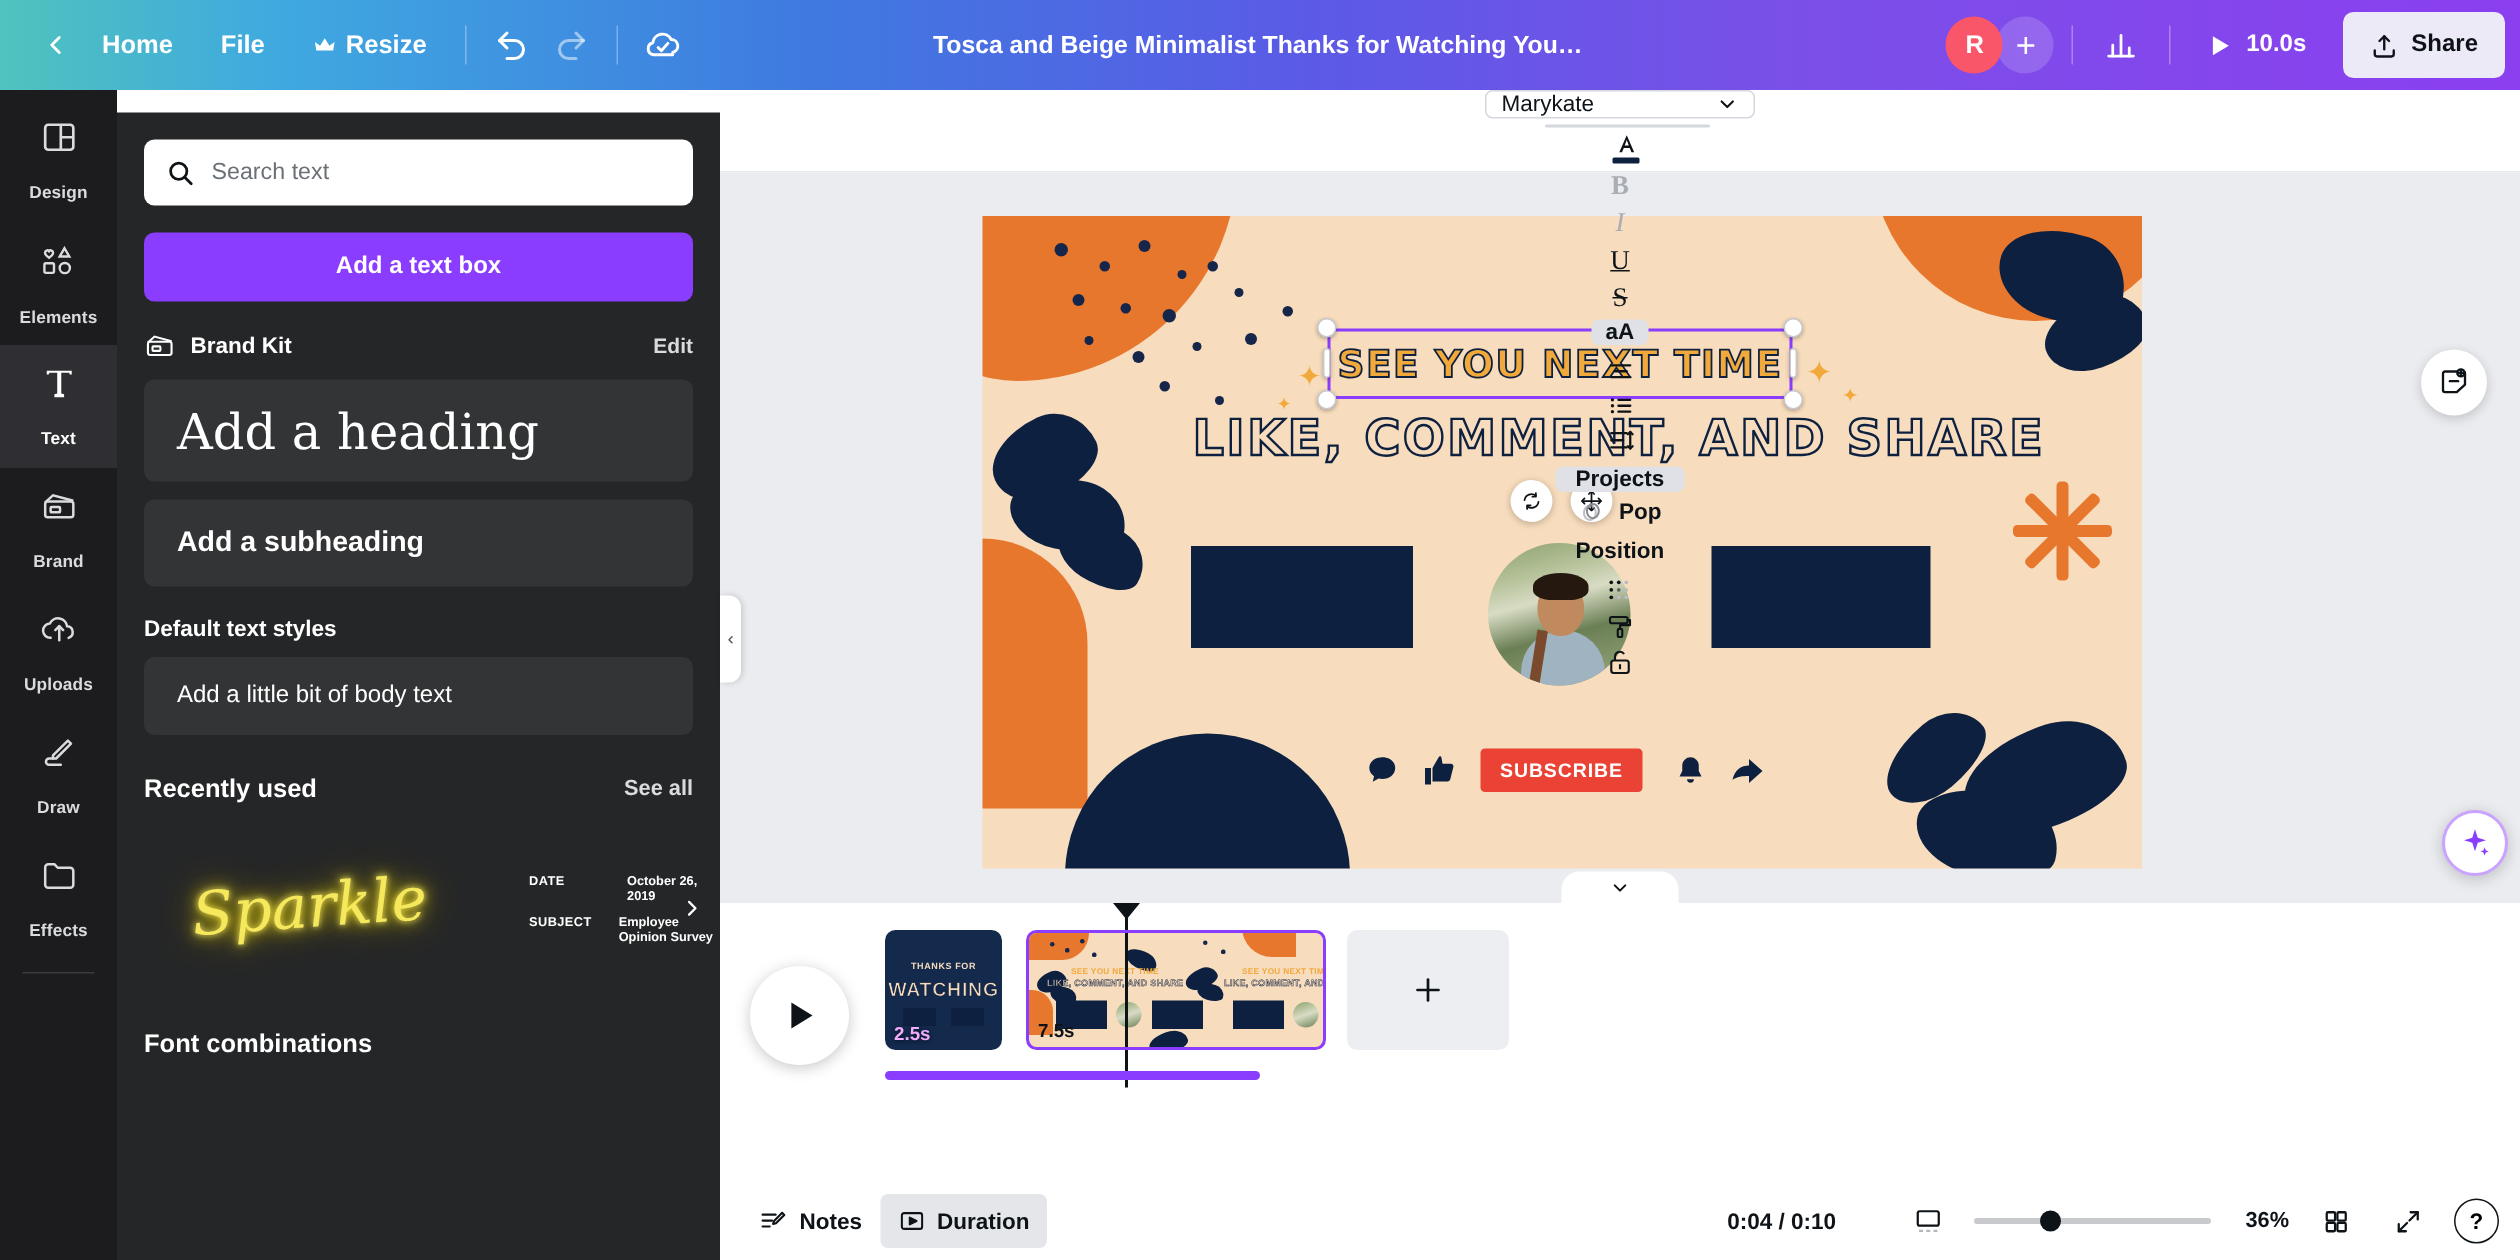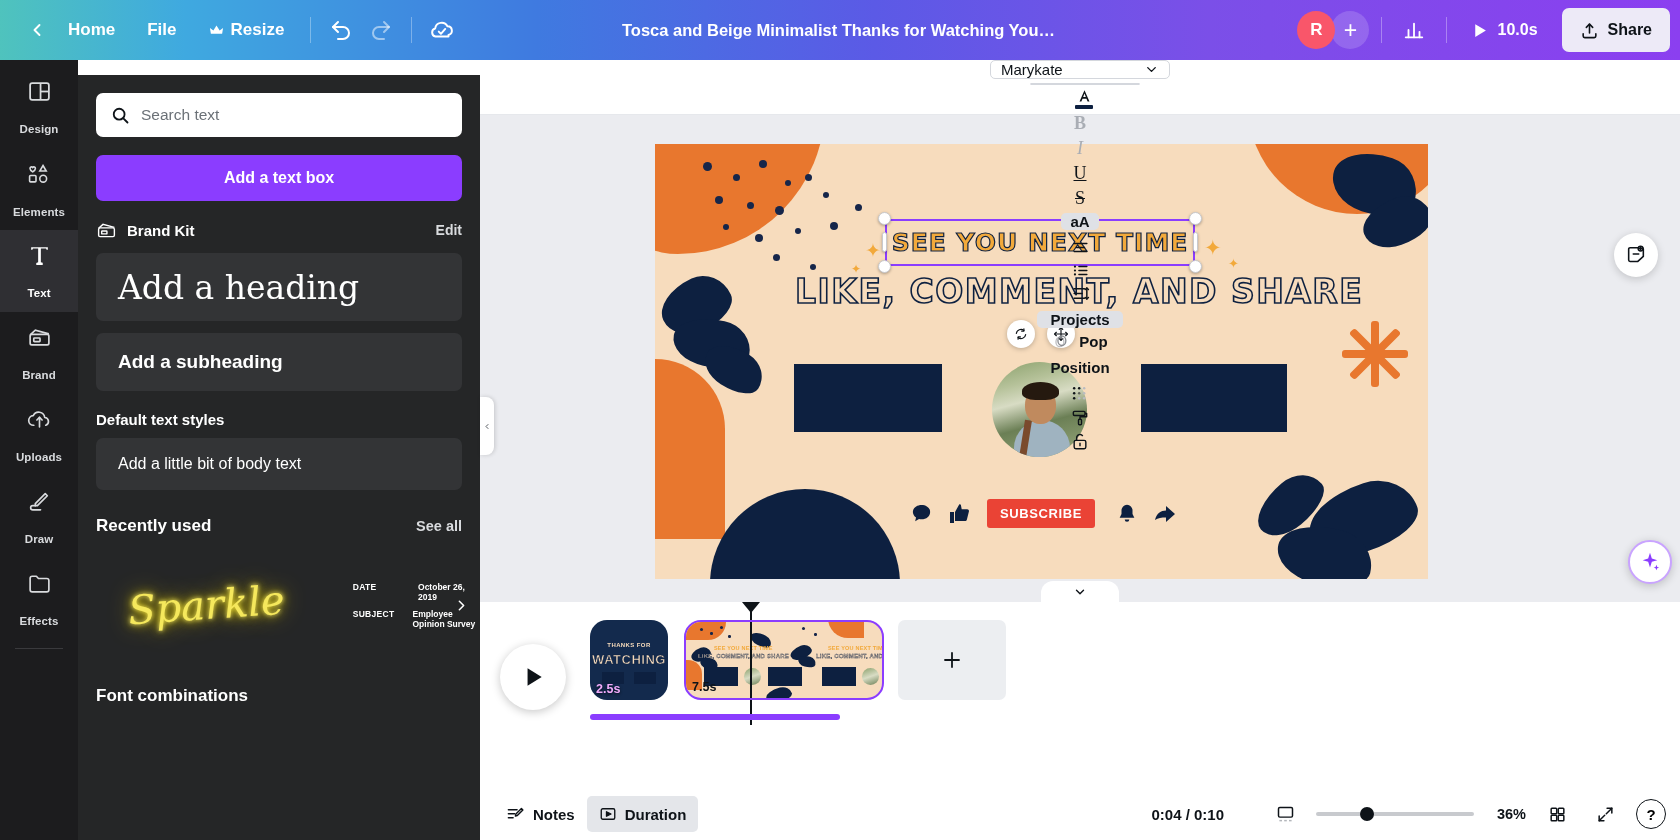--- a/index.html
+++ b/index.html
@@ -248,21 +248,21 @@
     border-left: 9px solid transparent; border-right: 9px solid transparent;
     border-top: 11px solid #0e1318;
   }
   .playhead-line { position:absolute; left: 270px; top: 8px; width: 1.6px; height: 115px; background:#0e1318; }
   .play-btn {
     position:absolute; left: 20px; top: 42px; width: 66px; height: 66px;
     background:#fff; border-radius: 50%; box-shadow: 0 2px 10px rgba(0,0,0,.22);
     display:flex; align-items:center; justify-content:center; cursor:pointer;
   }
   .scene {
-    position:absolute; top: 18px; border-radius: 17px; overflow:hidden; cursor:pointer;
+    position:absolute; top: 18px; border-radius: 7px; overflow:hidden; cursor:pointer;
   }
   .scene-1 { left: 110px; width: 78px; height: 80px; background:#132a4d; }
   .scene-2 { left: 204px; width: 200px; height: 80px; border: 2.5px solid #8b3dff; background:#f7dcbd; }
   .scene-add {
     position:absolute; left: 418px; top: 18px; width: 108px; height: 80px;
     background:#eceef1; border-radius: 7px; display:flex; align-items:center;
     justify-content:center; cursor:pointer; font-size: 27px; color:#0e1318; font-weight:300;
   }
   .scene-time {
     position:absolute; left: 6px; bottom: 4px; font-size: 12.5px; font-weight:700; color:#f0abfc;

